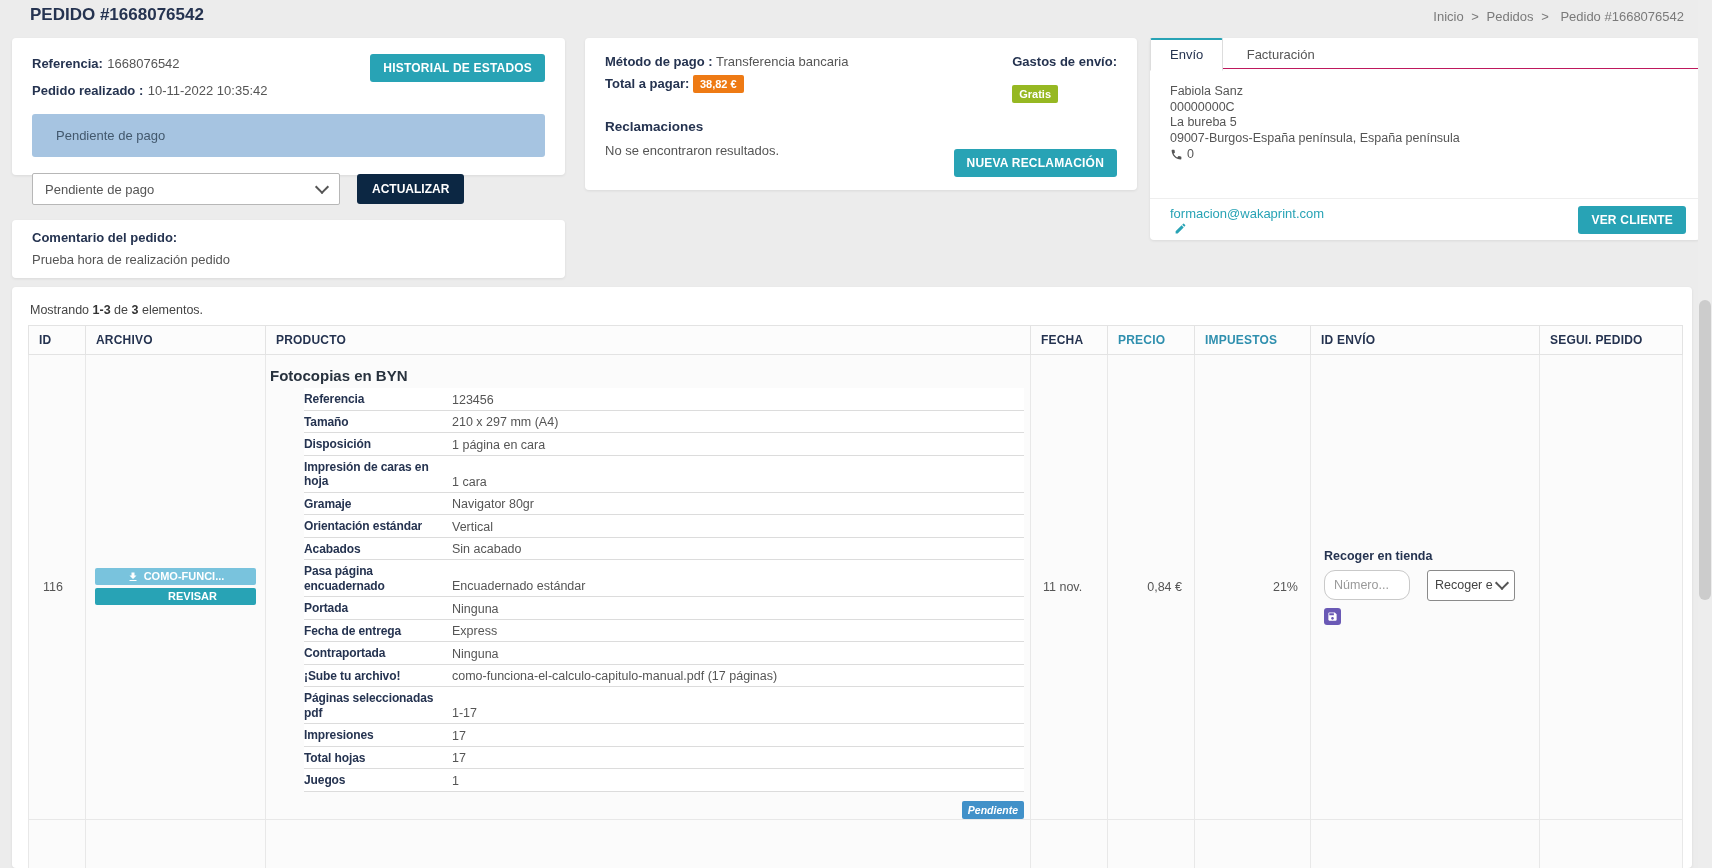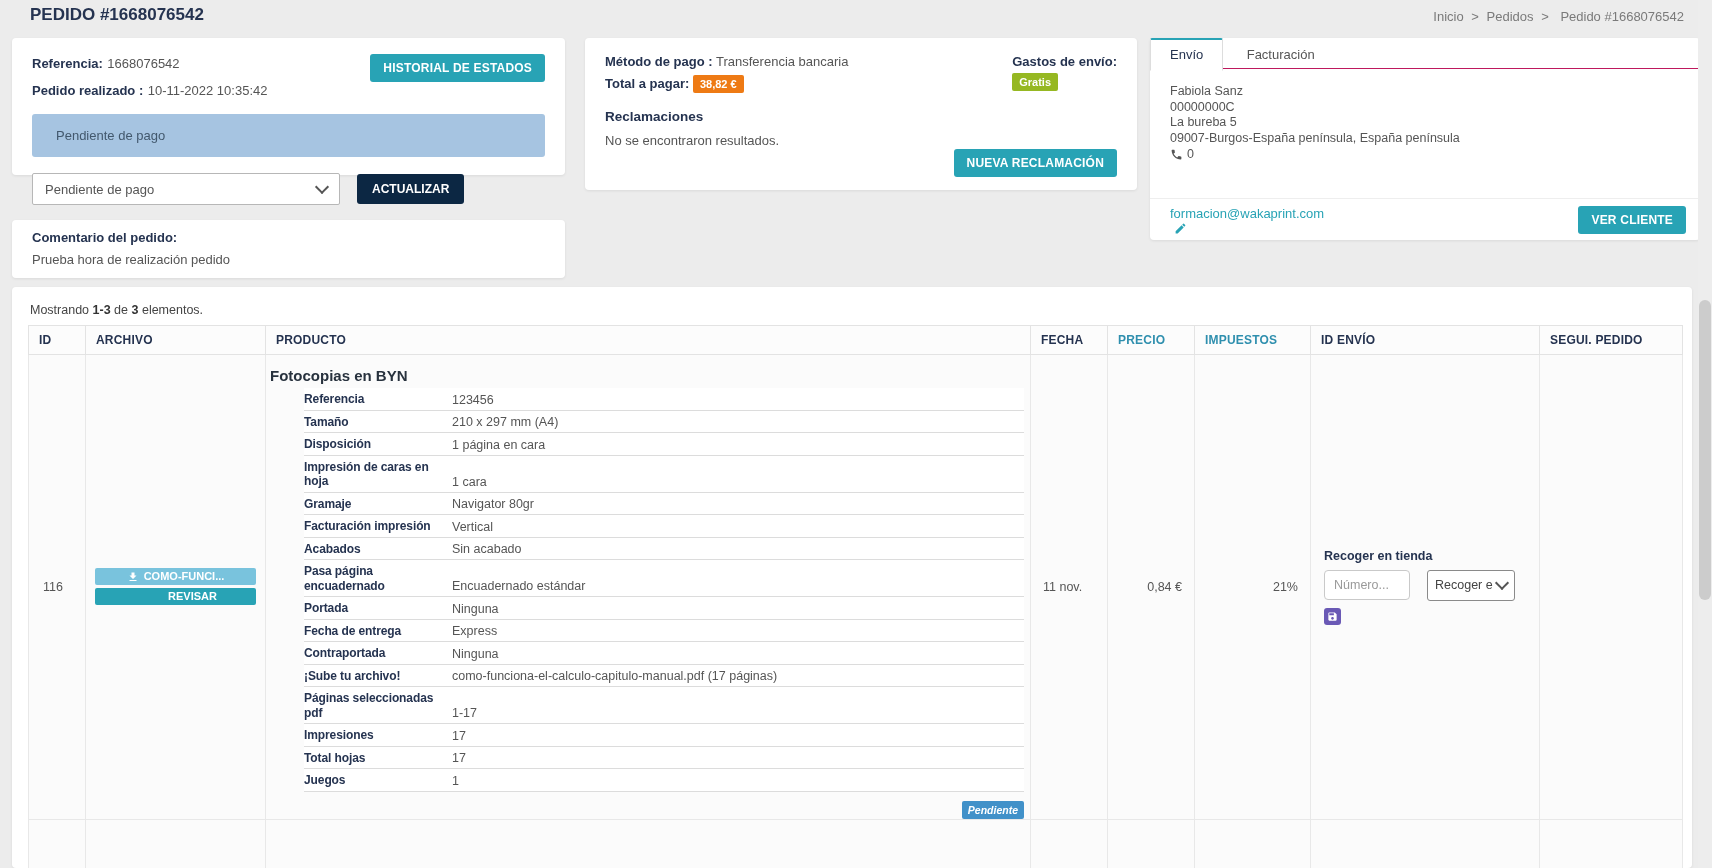--- a/index.html
+++ b/index.html
@@ -73,21 +73,21 @@
   table.details td{border:none;border-bottom:1px solid #dcdcdc;background:#fff;padding:4px 0 3px;vertical-align:bottom;}
   td.d-label{width:148px;font-weight:bold;color:#253350;font-size:12px;white-space:pre-line;letter-spacing:-0.1px;padding-right:8px;line-height:14.5px;}
   td.d-value{color:#555;font-size:12.5px;}
   .badge-row{width:754px;text-align:right;margin-top:9px;font-style:italic;}
   .badge-blue{display:inline-block;background:#4191c9;color:#fff;font-size:10.5px;font-weight:bold;padding:3px 6px;border-radius:2px;}
   td.cell-date{padding-left:12px;color:#555;}
   td.cell-price,td.cell-tax{text-align:right;padding-right:12px;color:#555;}
   td.cell-ship{padding:0 13px;background:#fbfbfb;}
   .ship-title{font-weight:bold;color:#253350;font-size:12.5px;margin-bottom:7px;}
   .ship-controls{display:flex;align-items:center;gap:17px;}
-  input.tracking{width:86px;height:30px;border:1px solid #c9c9c9;border-radius:4px;padding:0 9px;font-size:12.5px;color:#555;background:#fff;font-family:inherit;box-sizing:border-box;}
+  input.tracking{width:86px;height:30px;border:1px solid #c9c9c9;border-radius:11px;padding:0 9px;font-size:12.5px;color:#555;background:#fff;font-family:inherit;box-sizing:border-box;}
   input.tracking::placeholder{color:#9a9a9a;}
   .sel-carrier{width:88px;height:31px;border:1px solid #8a8a8a;border-radius:3px;padding:0 7px;color:#444;font-size:12.5px;}
   .sel-carrier .sel-text{overflow:hidden;white-space:nowrap;width:62px;}
   .save-btn{margin-top:7px;width:17px;height:17px;background:#6a59b5;border:none;border-radius:3px;display:flex;align-items:center;justify-content:center;padding:0;cursor:pointer;}
   td.cell-ship-2{vertical-align:top;padding-top:37px;}
   td.cell-product-2{background:#fff;vertical-align:top;padding:12px 8px 0 4px;}
 
   
   .scrollbar-track{position:absolute;right:0;top:0;width:14px;height:868px;background:#ededed;}
   .scrollbar-thumb{position:absolute;right:1px;top:300px;width:12px;height:300px;background:#cccccc;border-radius:6px;cursor:pointer;}
@@ -146,21 +146,21 @@
           <span class="val">Transferencia bancaria</span>
         </div>
         <div class="pay-line">
           <span class="lbl">Total a pagar:</span>
           <span class="badge badge-orange">38,82 €</span>
         </div>
       </div>
       <div>
         <div class="pay-line">
           <span class="lbl">Gastos de envío:</span><br>
-          <span class="badge badge-green" style="margin-top:4px">Gratis</span>
+          <span class="badge badge-green" style="margin-top:16px">Gratis</span>
         </div>
       </div>
     </div>
     <div class="claims-title">Reclamaciones</div>
     <div class="claims-empty">No se encontraron resultados.</div>
     <button class="btn-teal btn-newclaim">NUEVA RECLAMACIÓN</button>
   </div>
 
   <div class="card card-customer">
     <div class="tabbar">
@@ -254,21 +254,21 @@
               <tr>
                     <td class="d-label">Impresión de caras en
 hoja</td>
                     <td class="d-value">1 cara</td>
                   </tr>
               <tr>
                     <td class="d-label">Gramaje</td>
                     <td class="d-value">Navigator 80gr</td>
                   </tr>
               <tr>
-                    <td class="d-label">Facturación impresión</td>
+                    <td class="d-label">Orientación estándar</td>
                     <td class="d-value">Vertical</td>
                   </tr>
               <tr>
                     <td class="d-label">Acabados</td>
                     <td class="d-value">Sin acabado</td>
                   </tr>
               <tr>
                     <td class="d-label">Pasa página
 encuadernado</td>
                     <td class="d-value">Encuadernado estándar</td>

